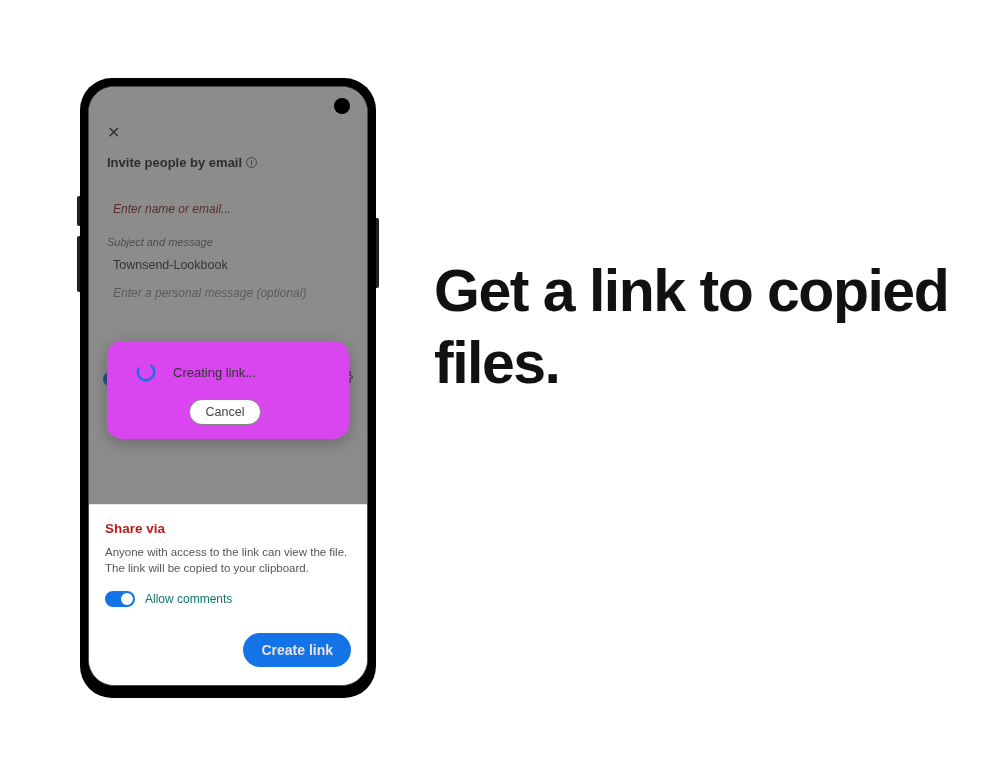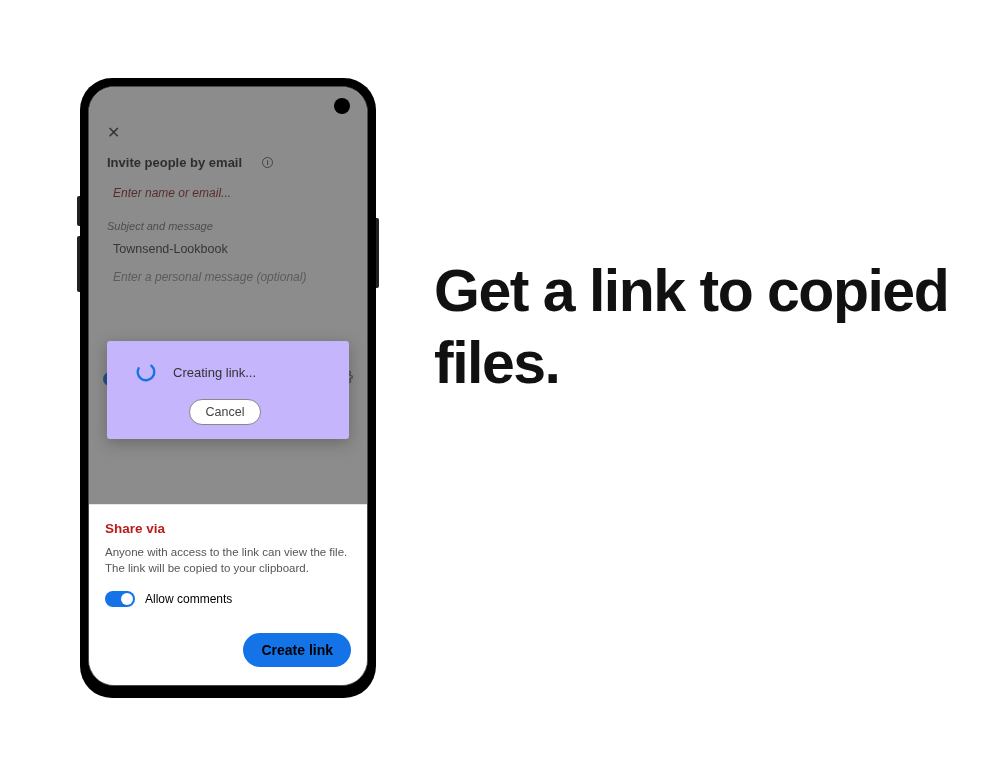--- a/index.html
+++ b/index.html
@@ -57,21 +57,21 @@
   
   .under {
     position: absolute;
     inset: 0;
     padding: 38px 18px 0 18px;
     color: #333;
     font-size: 12px;
   }
   .close-row { margin-bottom: 14px; }
   .close-x { font-size: 16px; color:#333; line-height:1; }
-  .invite-title { font-size: 13px; font-weight: 700; color:#222; display:flex; align-items:center; gap:20px; margin-bottom:10px;}
+  .invite-title { font-size: 13px; font-weight: 700; color:#222; display:flex; align-items:center; gap:4px; margin-bottom:26px;}
   .info-circ { display:inline-flex; width:11px; height:11px; border:1px solid #555; border-radius:50%; align-items:center; justify-content:center; font-size:8px; color:#555; font-weight:700;}
   .fake-input { font-size:12px; font-style: italic; color:#7f1d1d; padding:6px 0 8px 6px;}
   .section-label { font-size:11px; color:#6a6a6a; margin-top:12px; margin-bottom:6px;font-style:italic;}
   .subject-val { font-size:12.5px; color:#333; padding:4px 0 4px 6px;}
   .msg-ph { font-size:12px; font-style: italic; color:#8a8a8a; padding:10px 0 0 6px;}
 
   .mid-row { position:absolute; left:14px; right:14px; top:282px; display:flex; align-items:center; justify-content:space-between;}
   .toggle-stub { width:26px; height:14px; background:#1473e6; border-radius:8px; position:relative;}
   .toggle-stub::after{content:""; position:absolute; right:2px; top:2px; width:10px; height:10px; background:#fff; border-radius:50%;}
   .gear-stub { color:#666; }
@@ -87,34 +87,34 @@
   }
   .sheet-title { font-size: 13.5px; font-weight: 600; color:#b91c1c; margin-bottom:8px;}
   .sheet-desc { font-size: 11.5px; color:#555; line-height:1.45; margin-bottom:14px;}
   .allow-row { display:flex; align-items:center; gap:10px; margin-bottom:26px;}
   .toggle {
     width: 30px; height: 16px; background:#1473e6; border-radius: 10px; position:relative; cursor:pointer;
   }
   .toggle::after{
     content:""; position:absolute; top:2px; left:16px; width:12px; height:12px; background:#fff; border-radius:50%;
   }
-  .allow-label { font-size:12px; color:#000000;}
+  .allow-label { font-size:12px; color:#0f766e;}
   .create-row { display:flex; justify-content:flex-end;}
   .create-btn {
-    background:#1473e6; color:#000000; border:none; border-radius:18px;
+    background:#1473e6; color:#e5e5e5; border:none; border-radius:18px;
     padding:9px 18px; font-size:14px; font-weight:600; cursor:pointer;
   }
 
   
   .dialog {
     position: absolute;
     left: 18px; right: 18px;
     top: 254px;
-    background: #c4b5fd;
-    border-radius: 3px;
+    background: #d946ef;
+    border-radius: 15px;
     z-index: 30;
     padding: 20px 16px 14px 16px;
     box-shadow: 0 4px 16px rgba(0,0,0,0.25);
   }
   .dialog-body { display:flex; align-items:center; gap:16px; margin-bottom:16px; padding-left:12px;}
   .spinner {
     width: 22px; height: 22px; position: relative;
   }
   .dialog-text { font-size: 13px; color:#333;}
   .dialog-actions { display:flex; justify-content:center; padding-right:6px;}

